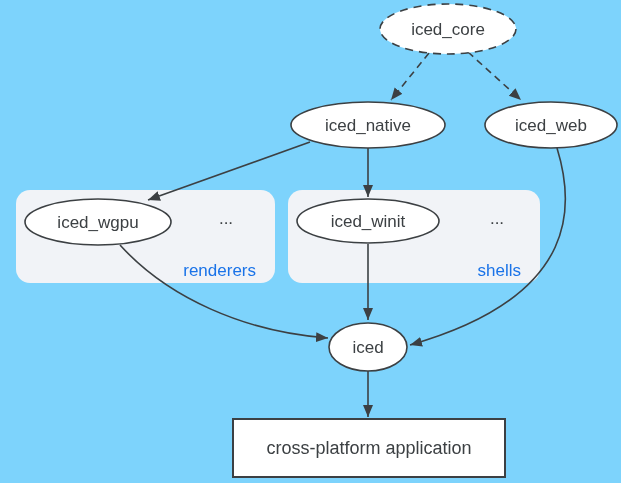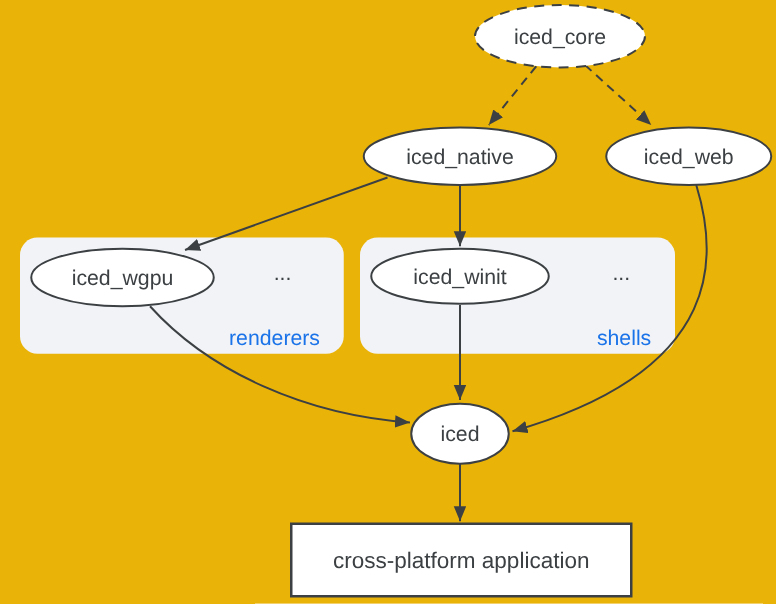--- a/index.html
+++ b/index.html
@@ -4,21 +4,21 @@
 <style>
   html, body {
     margin: 0;
     padding: 0;
     background: #ffffff;
   }
   .stage {
     position: relative;
     width: 621px;
     height: 483px;
-    background: #eab308;
+    background: #7dd3fc;
     overflow: hidden;
     font-family: "Liberation Sans", sans-serif;
   }
   svg { display: block; }
 
   .node-ellipse {
     fill: #ffffff;
     stroke: #3c4043;
     stroke-width: 1.6;
   }

